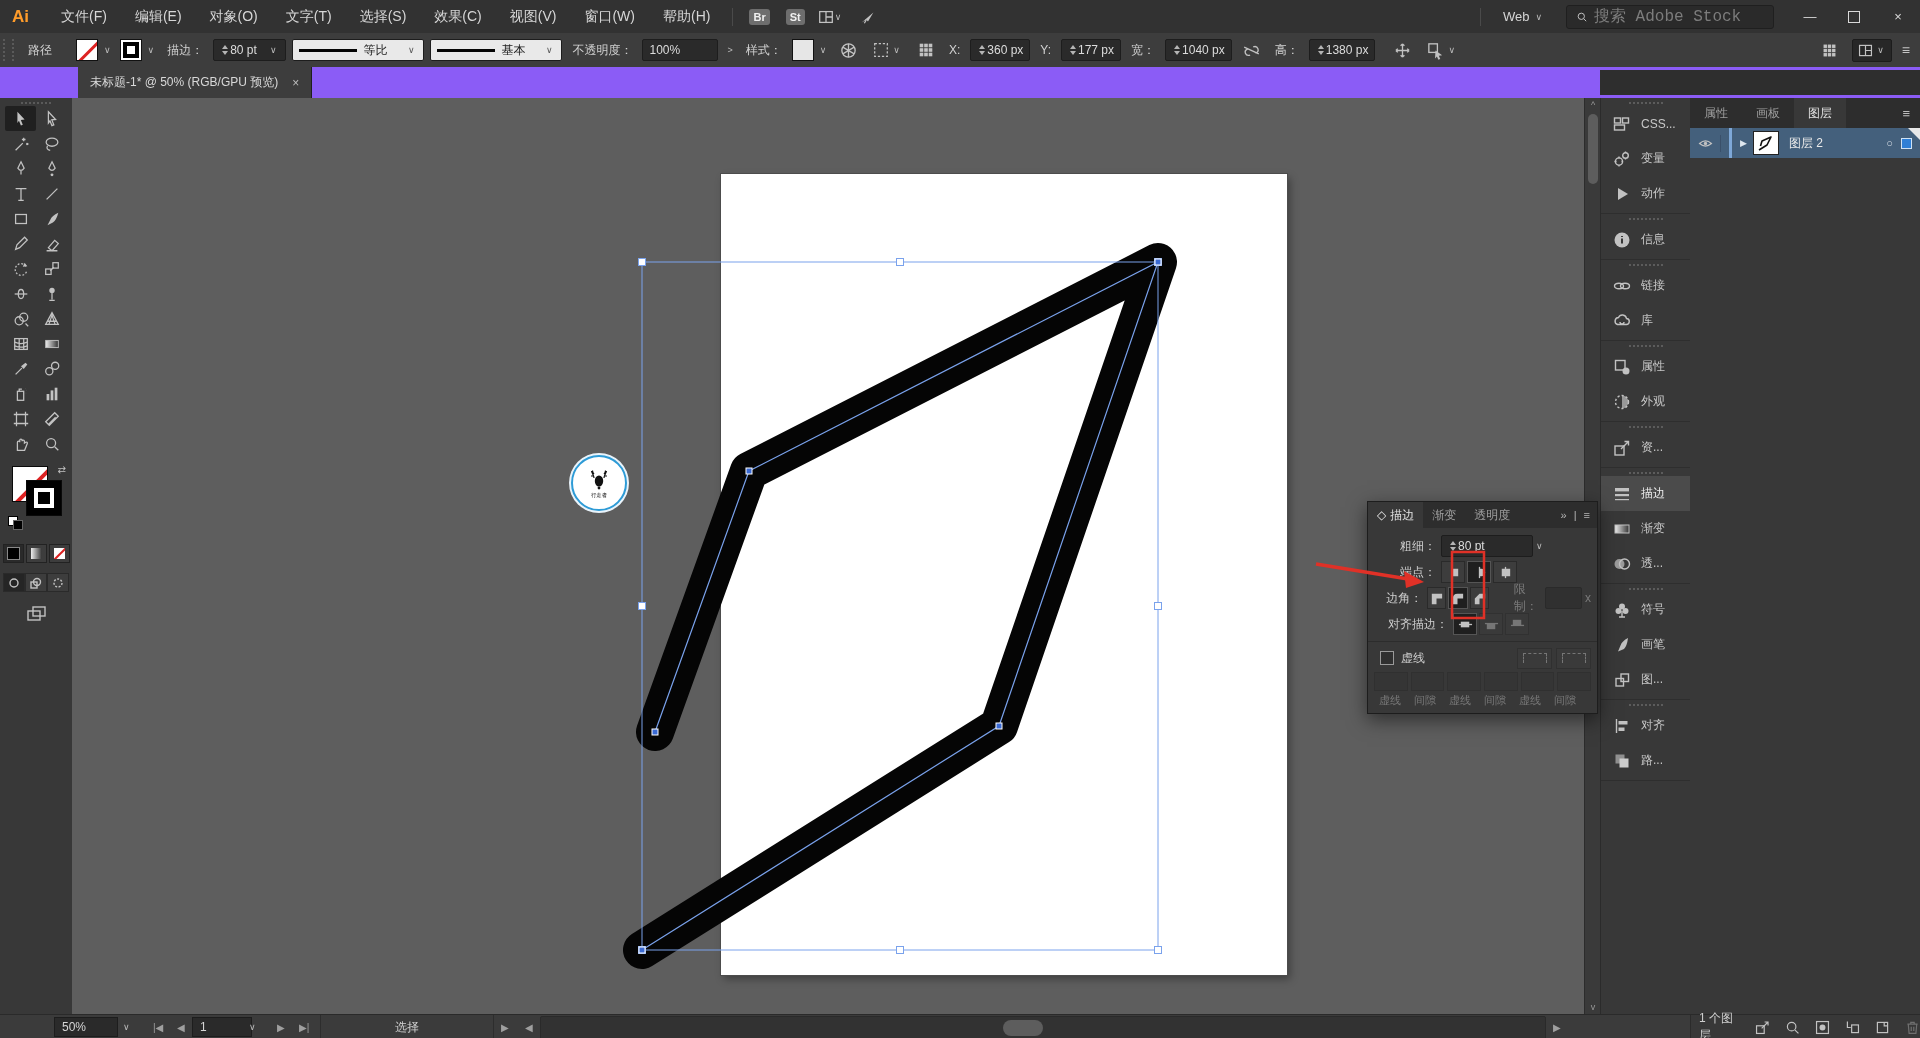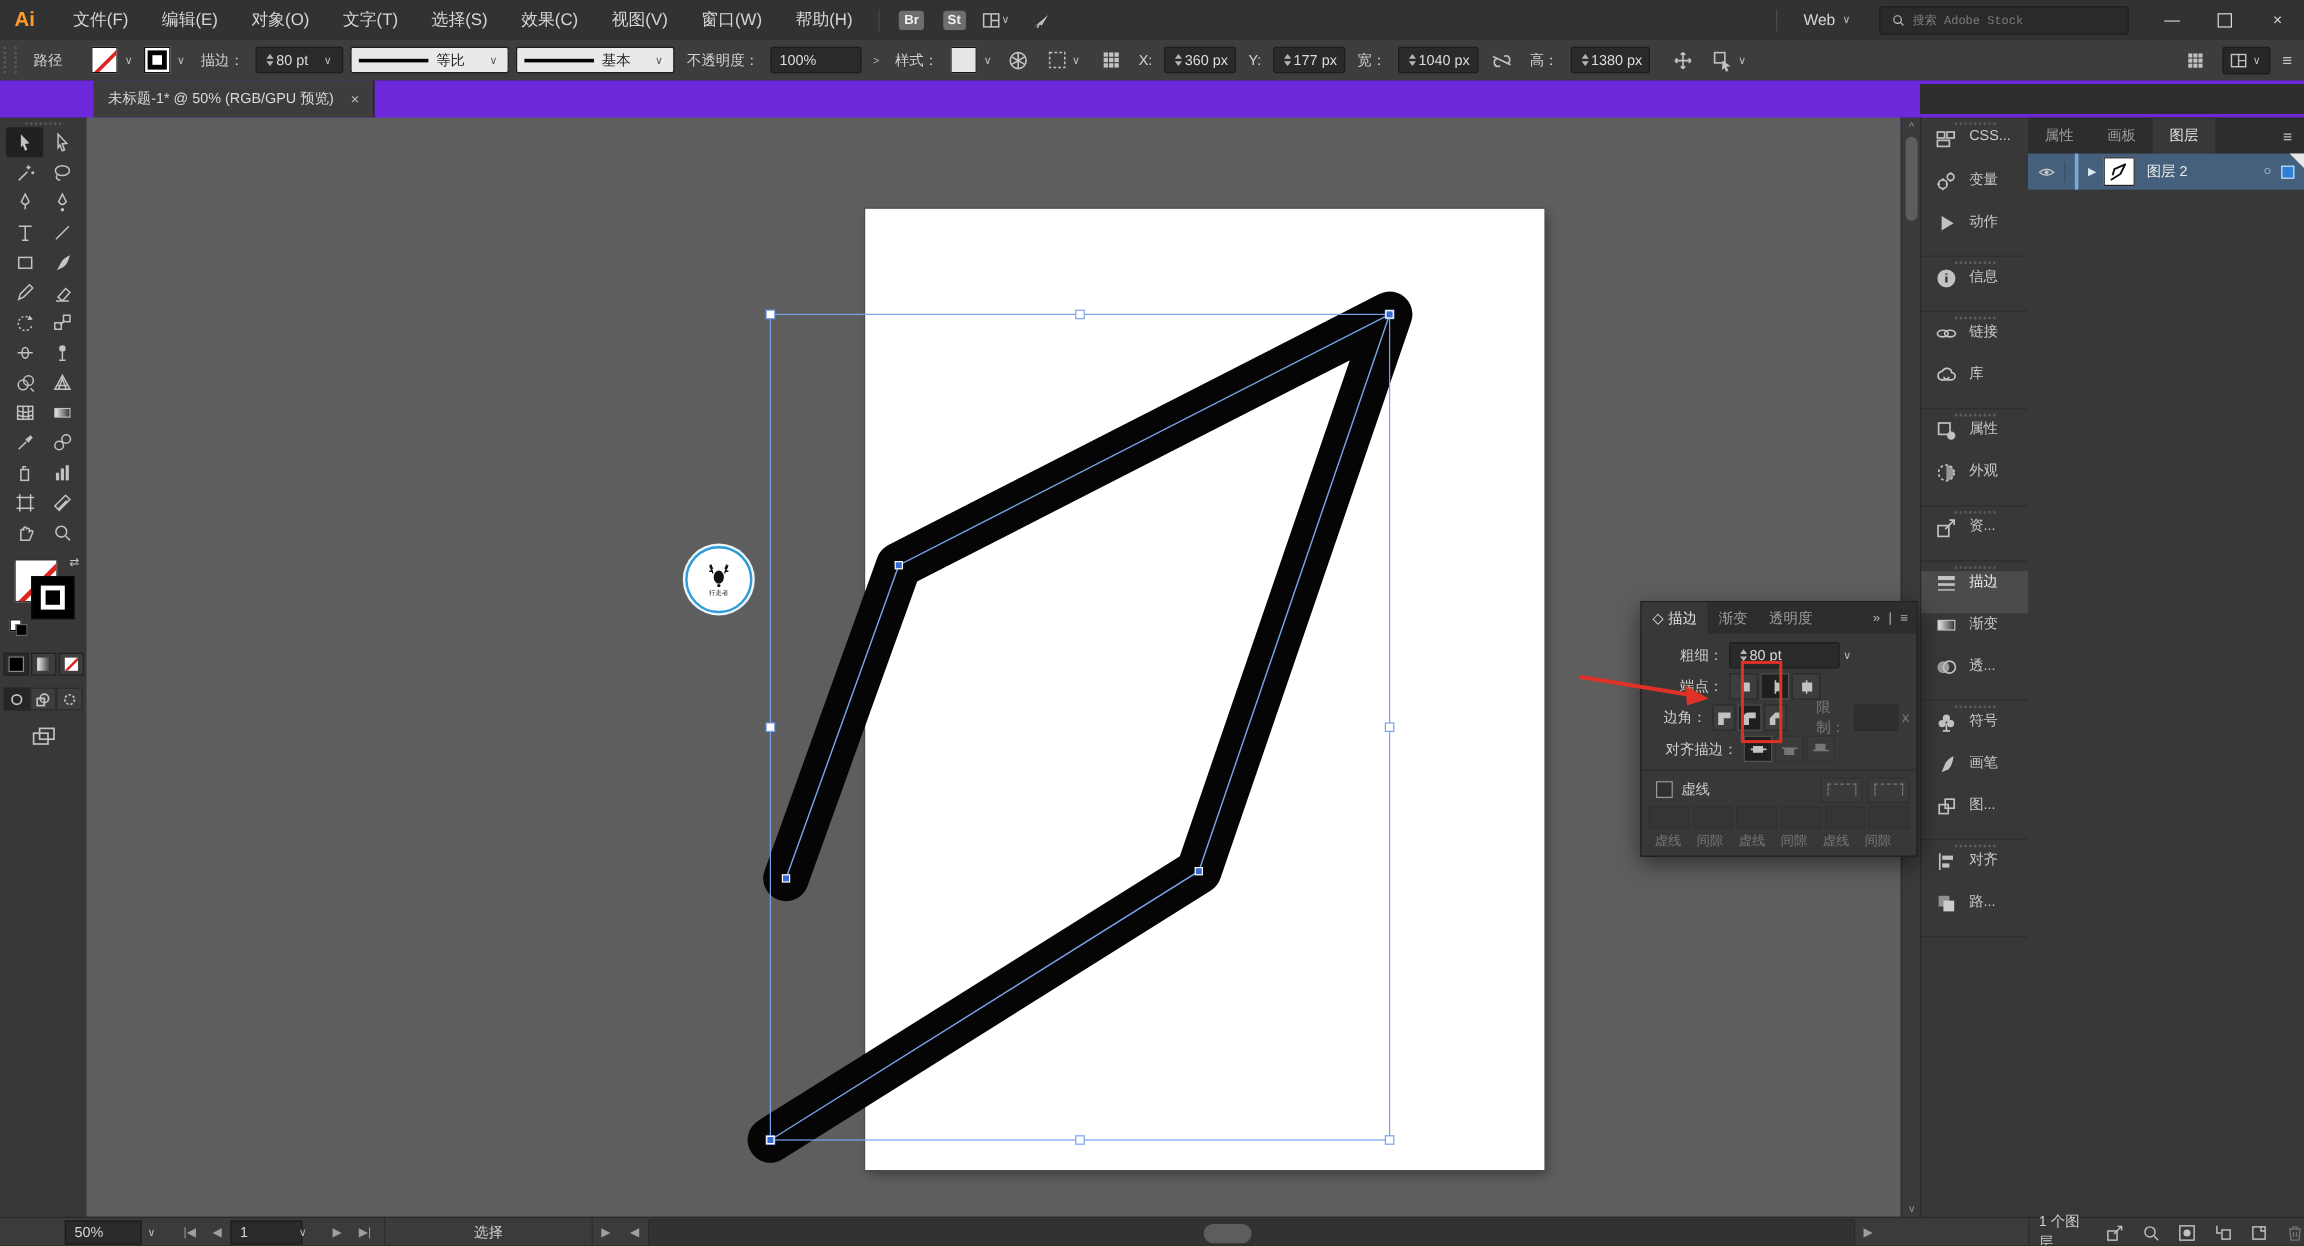--- a/index.html
+++ b/index.html
@@ -13,21 +13,21 @@
   
   .menubar{left:0;top:0;width:1920px;height:33px;background:#323232;border-bottom:1px solid #262626;display:flex;align-items:center}
   .ailogo{color:#ff9c2a;font-weight:bold;font-size:17px;margin:0 18px 0 12px}
   .mitem{padding:0 14px;line-height:33px;color:#d6d6d6;font-size:14px}
   .mdiv{width:1px;height:18px;background:#4a4a4a;margin:0 8px}
   .badge{background:#6e6e6e;color:#f0f0f0;border-radius:3px;font-size:11px;padding:2px 4px;margin:0 8px;font-weight:bold}
   .mb-right{margin-left:auto;display:flex;align-items:center}
   .wslabel{font-size:13px;color:#d6d6d6;margin:0 6px 0 14px}
   .chev{font-size:9px;color:#bdbdbd;margin-right:10px}
   .searchbox{display:flex;align-items:center;background:#2a2a2a;border:1px solid #1f1f1f;border-radius:3px;height:22px;width:190px;padding:0 8px;margin:0 14px}
-  .searchbox .ph2{color:#7c7c7c;margin-left:5px;font-size:10px;font-family:"Liberation Mono","DejaVu Sans Mono",monospace}
+  .searchbox .ph2{color:#7c7c7c;margin-left:5px;font-size:16px;font-family:"Liberation Mono","DejaVu Sans Mono",monospace}
   .winbtns{display:flex;align-items:center}
   .winbtn{width:44px;height:33px;display:flex;align-items:center;justify-content:center;color:#d9d9d9;font-size:13px}
   .maxglyph{width:10px;height:10px;border:1px solid #d9d9d9}
 
   
   .controlbar{left:0;top:33px;width:1920px;height:34px;background:#3d3d3d;border-bottom:1px solid #272727;display:flex;align-items:center;gap:6px}
   .grip{width:7px;height:22px;border-left:2px dotted #5a5a5a;border-right:2px dotted #5a5a5a;margin:0 4px 0 3px}
   .cb-label{color:#d2d2d2;margin:0 4px}
   .fld{background:#2a2a2a;border:1px solid #1d1d1d;border-radius:2px;color:#dcdcdc;display:flex;align-items:center;padding:0 6px;height:20px;white-space:nowrap}
   .spin{display:flex;flex-direction:column;gap:2px;margin:0 2px}
@@ -39,21 +39,21 @@
   .sw-none:before{content:"";position:absolute;left:-4px;top:9px;width:34px;height:2.5px;background:#d22;transform:rotate(-45deg)}
   .sw-stroke{width:20px;height:20px;background:#fff;border:1px solid #111;position:relative}
   .sw-stroke:before{content:"";position:absolute;inset:2px;background:#000}
   .sw-stroke:after{content:"";position:absolute;inset:6px;background:#fff}
   .profile-line{width:58px;height:3px;background:#050505;margin-right:6px}
   .cbtn{display:flex;align-items:center;justify-content:center;height:24px;padding:0 4px}
   .cb-right{margin-left:auto;display:flex;align-items:center;gap:10px;padding-right:10px}
   .pressed{background:#272727;border:1px solid #1c1c1c;border-radius:2px;display:flex;align-items:center;padding:2px 4px}
 
   
-  .tabrow{left:0;top:67px;width:1920px;height:45px;background:#6d28d9}
+  .tabrow{left:0;top:67px;width:1920px;height:45px;background:#8b5cf6}
   .doctab{position:absolute;left:78px;top:0;height:31px;background:#3d3d3d;display:flex;align-items:center;padding:0 12px;border-right:1px solid #1f1f1f;color:#d8d8d8}
   .doctab .x{margin-left:14px;color:#bdbdbd;font-size:12px}
   .collapse{position:absolute;top:3px;height:25px;background:#2e2e2e;display:flex;align-items:center;justify-content:flex-end;color:#9a9a9a;font-size:11px;padding:0 8px}
 
   
   .main{left:0;top:98px;width:1920px;height:916px}
 
   
   .toolbar{left:0;top:0;width:72px;height:916px;background:#383838;border-right:1px solid #2a2a2a}
   .tgrip{width:30px;border-top:2px dotted #5a5a5a;margin:4px auto 2px}
@@ -90,21 +90,21 @@
   .stamp .stamptext{font-size:6px;color:#111;line-height:6px;transform:scale(.9)}
   .vscroll{left:1584px;top:0;width:16px;height:916px;background:#3a3a3a;border-left:1px solid #2c2c2c}
   .vscroll .arr{height:14px;display:flex;align-items:center;justify-content:center;color:#9a9a9a;font-size:9px}
   .vthumb{position:absolute;left:3px;top:16px;width:10px;height:70px;background:#5d5d5d;border-radius:5px}
   .vscroll .arr.bot{position:absolute;bottom:0;width:100%}
 
   
   .dock{left:1600px;top:0;width:90px;height:916px;background:#383838;border-left:1px solid #2b2b2b;border-right:1px solid #2b2b2b;overflow:hidden}
   .dgroup{border-bottom:1px solid #2e2e2e;padding-bottom:2px}
   .dgrip{width:34px;border-top:2px dotted #5c5c5c;margin:4px auto 2px}
-  .ditem{display:flex;gap:8px;height:35px;padding-left:10px;color:#c8c8c8;font-size:12px}
+  .ditem{display:flex;align-items:center;gap:8px;height:35px;padding-left:10px;color:#c8c8c8;font-size:12px}
   .ditem.active{background:#4b4b4b;color:#eee}
   .dico{width:22px;display:flex;justify-content:center}
 
   
   .rightpanel{left:1690px;top:0;width:230px;height:916px;background:#383838}
   .rp-tabs{display:flex;height:30px;background:#2d2d2d;align-items:stretch}
   .rp-tab{padding:0 14px;display:flex;align-items:center;color:#9e9e9e}
   .rp-tab.active{background:#383838;color:#e2e2e2}
   .rp-menu{margin-left:auto;display:flex;align-items:center;padding:0 10px;color:#bdbdbd;font-size:13px}
   .layerrow{position:relative;height:30px;background:#44607c;display:flex;align-items:center;color:#eaeaea}

